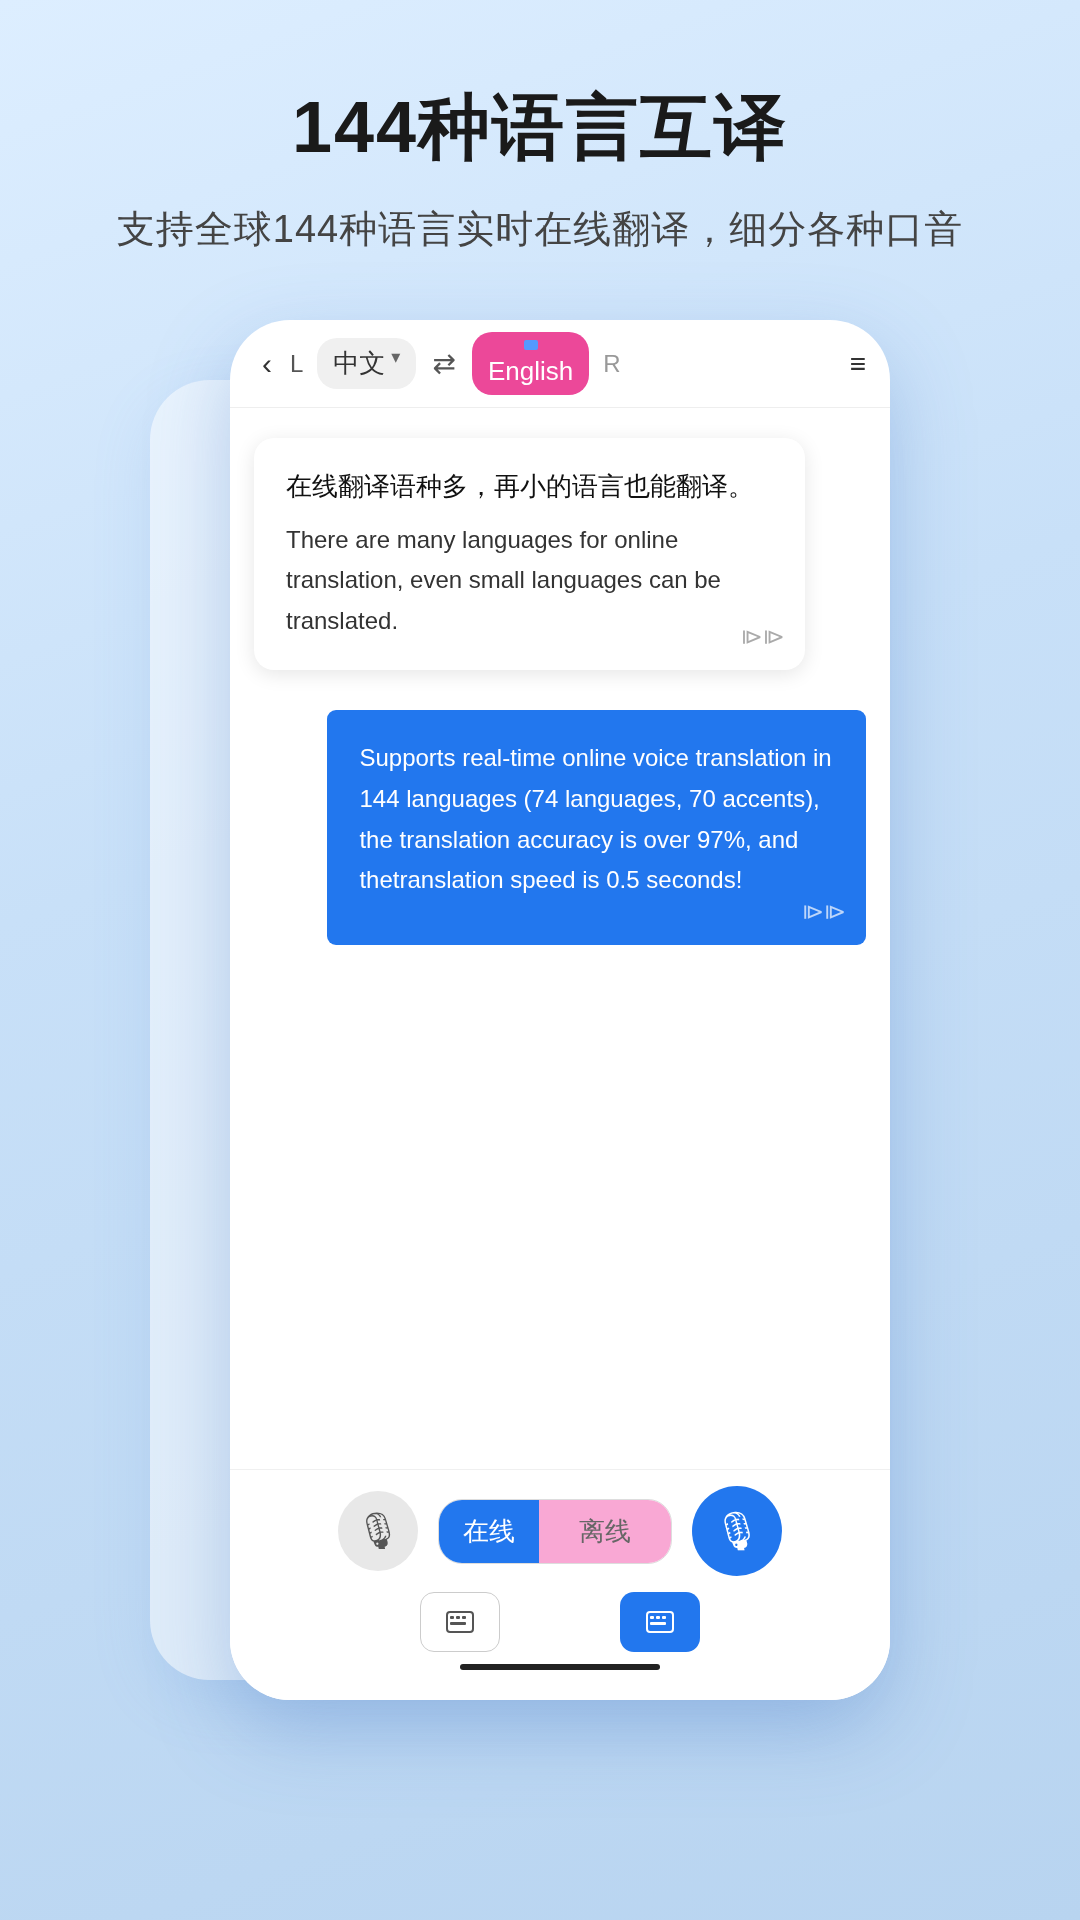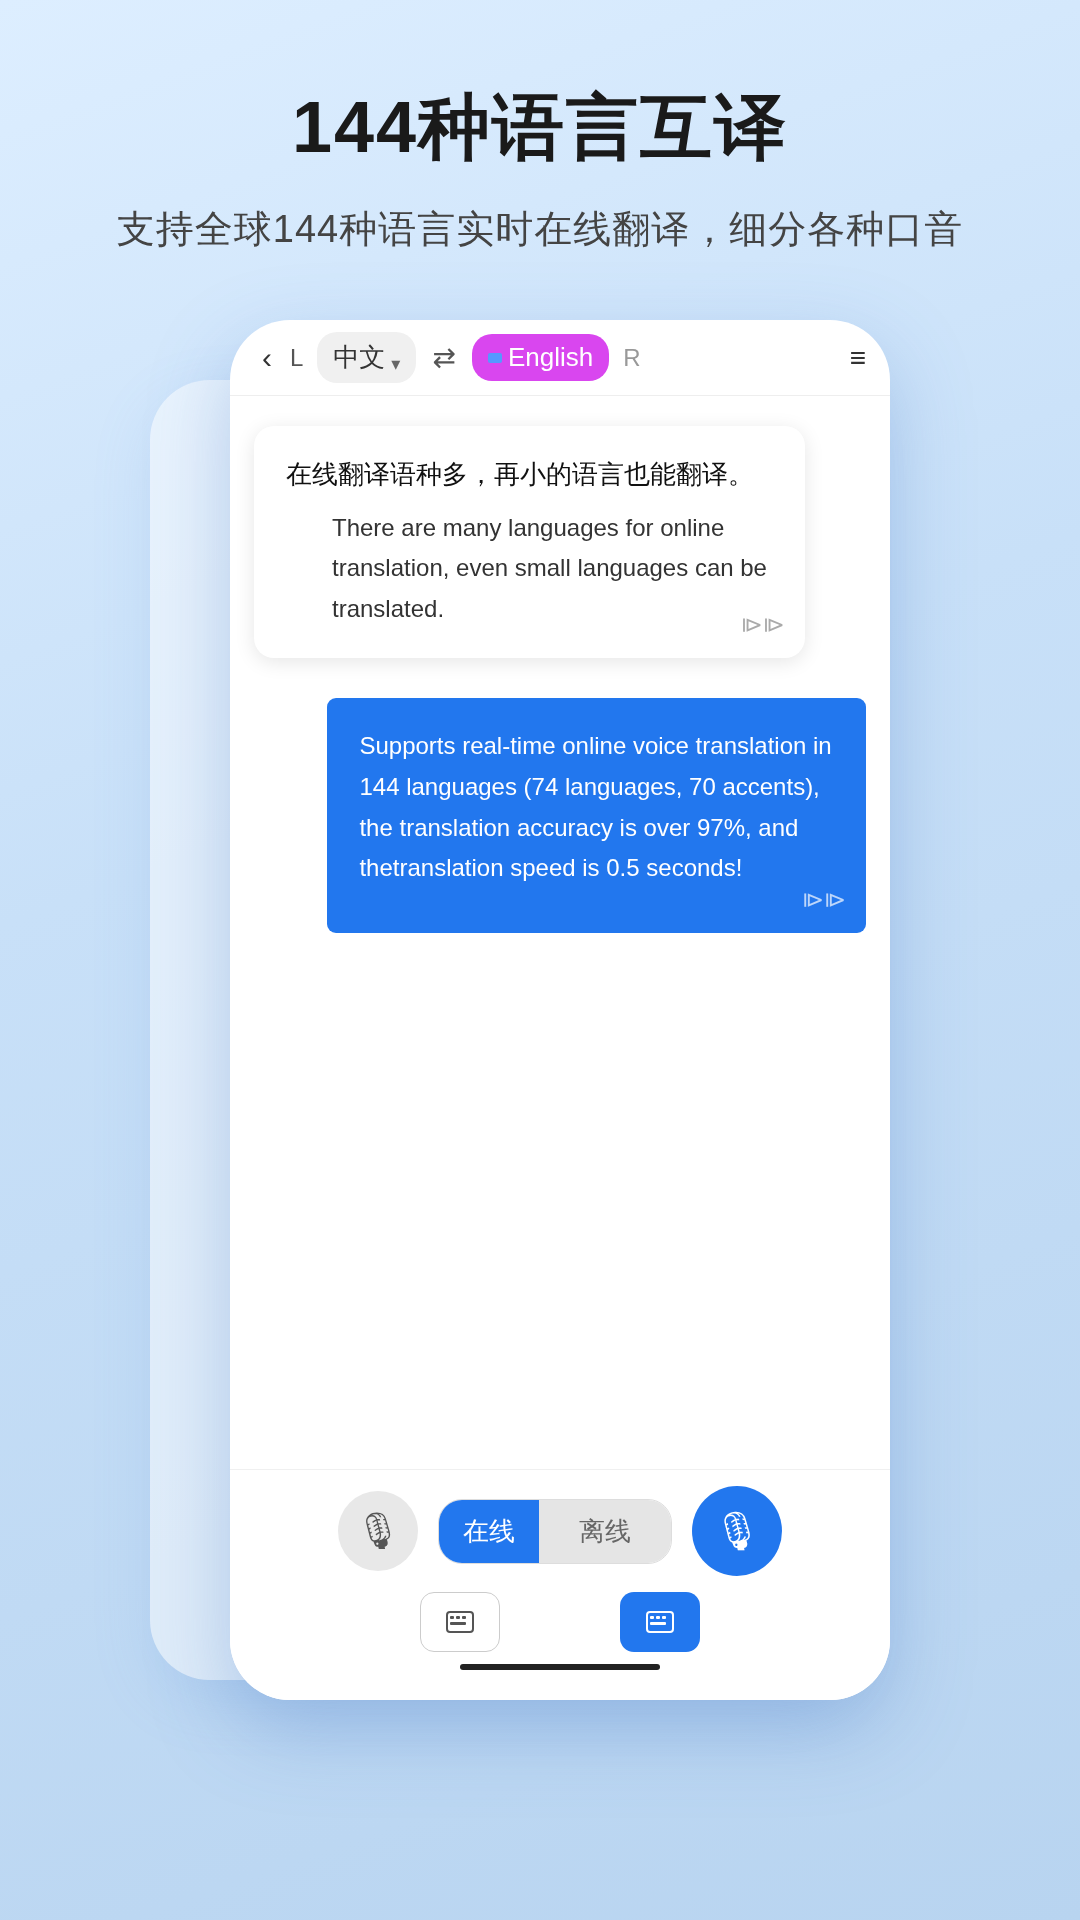--- a/index.html
+++ b/index.html
@@ -146,49 +146,50 @@
 
     .nav-back {
       font-size: 30px;
       color: #333;
       padding: 4px 8px;
       cursor: pointer;
     }
 
     .lang-pill {
       display: flex;
-      align-items: flex-end;
+      align-items: flex-start;
       gap: 6px;
       background: #f0f0f0;
       border-radius: 20px;
       padding: 8px 16px;
       font-size: 26px;
       color: #333;
     }
 
     .lang-pill .arrow-down {
       font-size: 18px;
       color: #666;
     }
 
     .swap-icon {
       font-size: 28px;
       color: #555;
       margin: 0 6px;
     }
 
     .lang-pill-active {
-      background: #d946ef;
+      background: #ec4899;
       color: white;
       border-radius: 20px;
       padding: 8px 16px;
       font-size: 26px;
       display: flex;
       align-items: center;
       gap: 6px;
+      flex-direction: column;
     }
 
     .lang-pill-active .flag-indicator {
       width: 14px;
       height: 10px;
       background: #5599ff;
       border-radius: 2px;
       display: inline-block;
     }
 
@@ -229,21 +230,20 @@
       font-size: 26px;
       color: #111;
       line-height: 1.6;
       margin-bottom: 12px;
     }
 
     .bubble-left-text-en {
       font-size: 24px;
       color: #333;
       line-height: 1.7;
-      margin-left: 46px;
     }
 
     .speaker-icon {
       position: absolute;
       bottom: 20px;
       right: 20px;
       font-size: 22px;
       color: #aaa;
     }
 
@@ -321,21 +321,21 @@
       background: #2277ee;
       color: white;
       font-size: 26px;
       padding: 14px 24px;
       border: none;
       font-family: inherit;
       cursor: pointer;
     }
 
     .toggle-offline {
-      background: #e5e5e5;
+      background: #f9a8d4;
       color: #666;
       font-size: 26px;
       padding: 14px 40px;
       border: none;
       font-family: Liberation Mono, monospace;
       cursor: pointer;
     }
 
     .mic-right {
       width: 90px;

